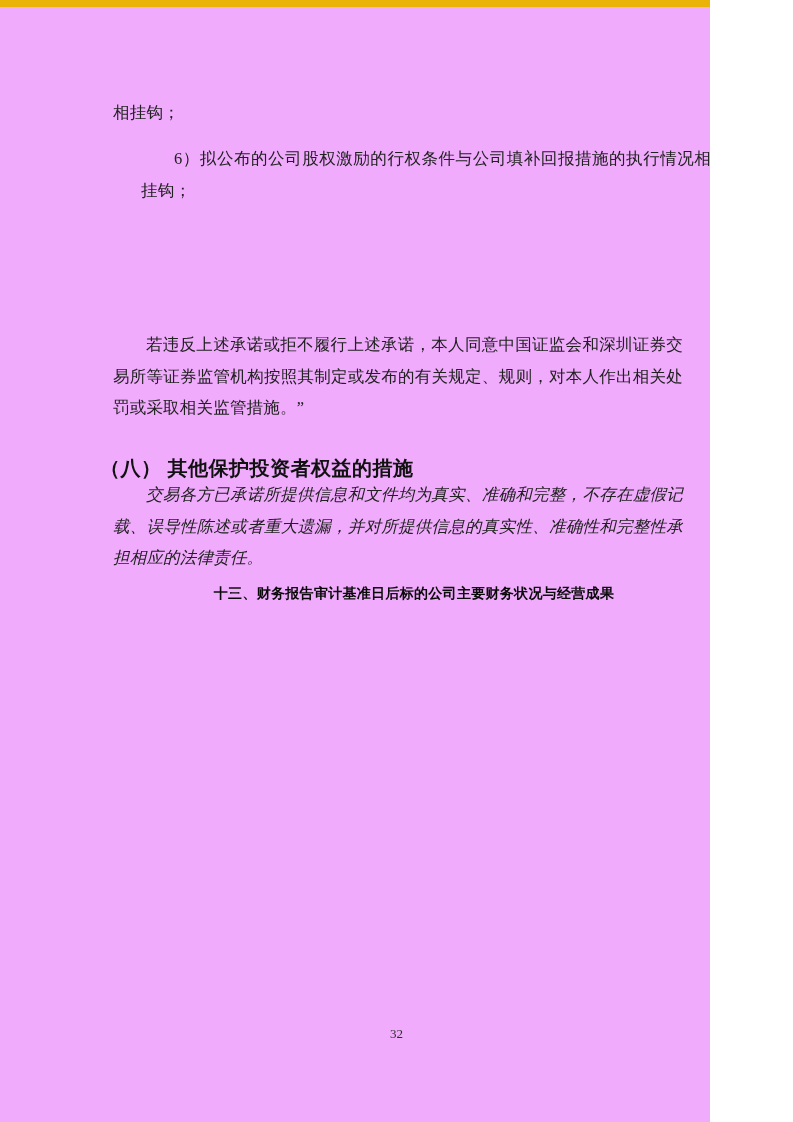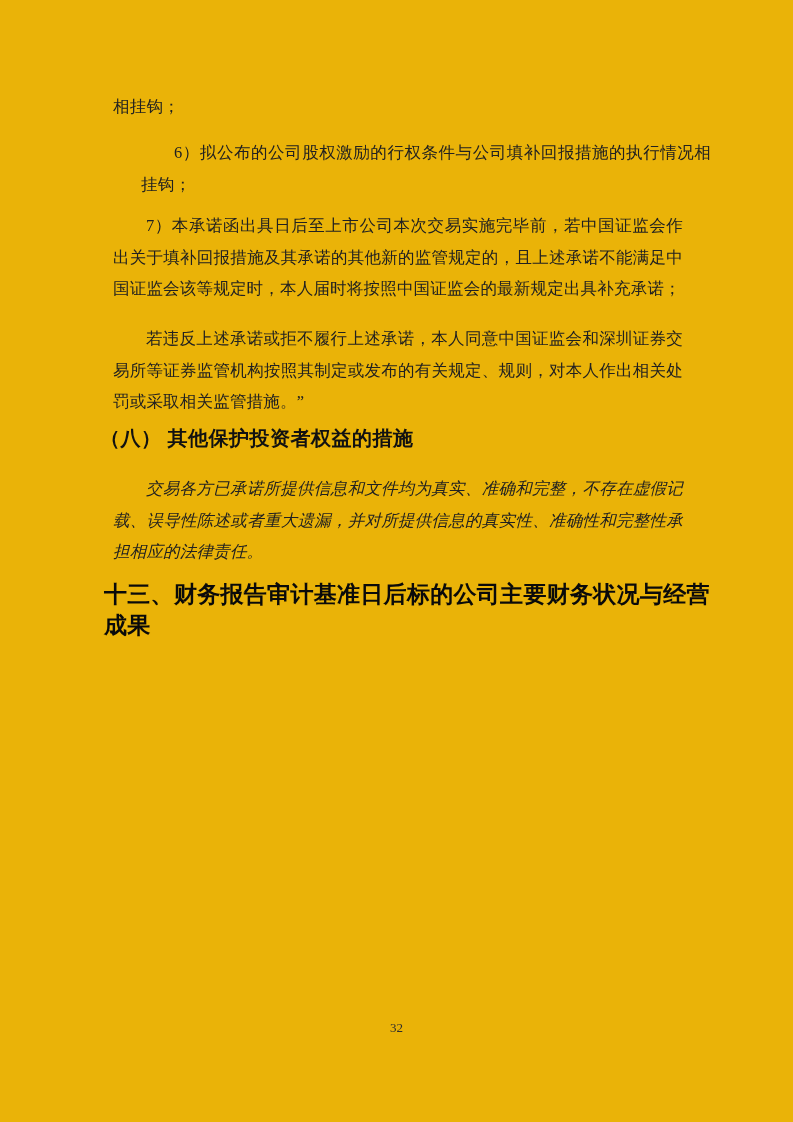--- a/index.html
+++ b/index.html
@@ -2,26 +2,26 @@
 <html><head>
 <meta charset="utf-8">
 <style>
   * { margin: 0; padding: 0; box-sizing: border-box; }
   html, body {
     background: #ffffff;
     font-family: "Liberation Serif", "DejaVu Serif", serif;
   }
   .page {
     position: relative;
-    width: 793px;
+    width: 710px;
     height: 1122px;
-    background: #eab308;
+    background: #f0abfc;
     color: #1f1f1f;
     overflow: hidden;
-    border-top: 1px solid #eab308;
+    border-top: 7px solid #eab308;
   }
   .block {
     position: absolute;
     left: 113px;
     width: 570px;
   }
   .body-para {
     font-size: 16.5px;
     line-height: 31.5px;
     text-align: justify;
@@ -38,47 +38,47 @@
     font-size: 20px;
     color: #111111;
     letter-spacing: 0.5px;
   }
   .heading-main {
     position: absolute;
     left: 104px;
     width: 620px;
     font-family: "Liberation Sans", "DejaVu Sans", sans-serif;
     font-weight: bold;
-    font-size: 23px;
+    font-size: 14px;
     color: #0a0a0a;
     letter-spacing: 0.3px;
+    text-align: center;
   }
   .page-footer {
     position: absolute;
     left: 0;
     width: 793px;
     text-align: center;
     font-size: 13px;
     color: #2e2e2e;
   }
 </style>
 </head>
 <body>
 
 <div class="page">
 
   <p class="block body-para" style="top: 90px;">相挂钩；</p>
 
   <p class="block body-para indent" style="top: 136px; margin-left: 28px;">6）拟公布的公司股权激励的行权条件与公司填补回报措施的执行情况相挂钩；</p>
 
-  <p class="block body-para indent" style="top: 209px;">7）本承诺函出具日后至上市公司本次交易实施完毕前，若中国证监会作出关于填补回报措施及其承诺的其他新的监管规定的，且上述承诺不能满足中国证监会该等规定时，本人届时将按照中国证监会的最新规定出具补充承诺；</p>
 
   <p class="block body-para indent" style="top: 322px;">若违反上述承诺或拒不履行上述承诺，本人同意中国证监会和深圳证券交易所等证券监管机构按照其制定或发布的有关规定、规则，对本人作出相关处罚或采取相关监管措施。”</p>
 
-  <h3 class="heading-sub" style="top: 424px;">（八） 其他保护投资者权益的措施</h3>
+  <h3 class="heading-sub" style="top: 448px;">（八） 其他保护投资者权益的措施</h3>
 
   <p class="block body-para indent" style="top: 472px; font-style: italic;">交易各方已承诺所提供信息和文件均为真实、准确和完整，不存在虚假记载、误导性陈述或者重大遗漏，并对所提供信息的真实性、准确性和完整性承担相应的法律责任。</p>
 
   <h2 class="heading-main" style="top: 578px;">十三、财务报告审计基准日后标的公司主要财务状况与经营成果</h2>
 
 
   <div class="page-footer" style="top: 1019px;">32</div>
 
 </div>
 

